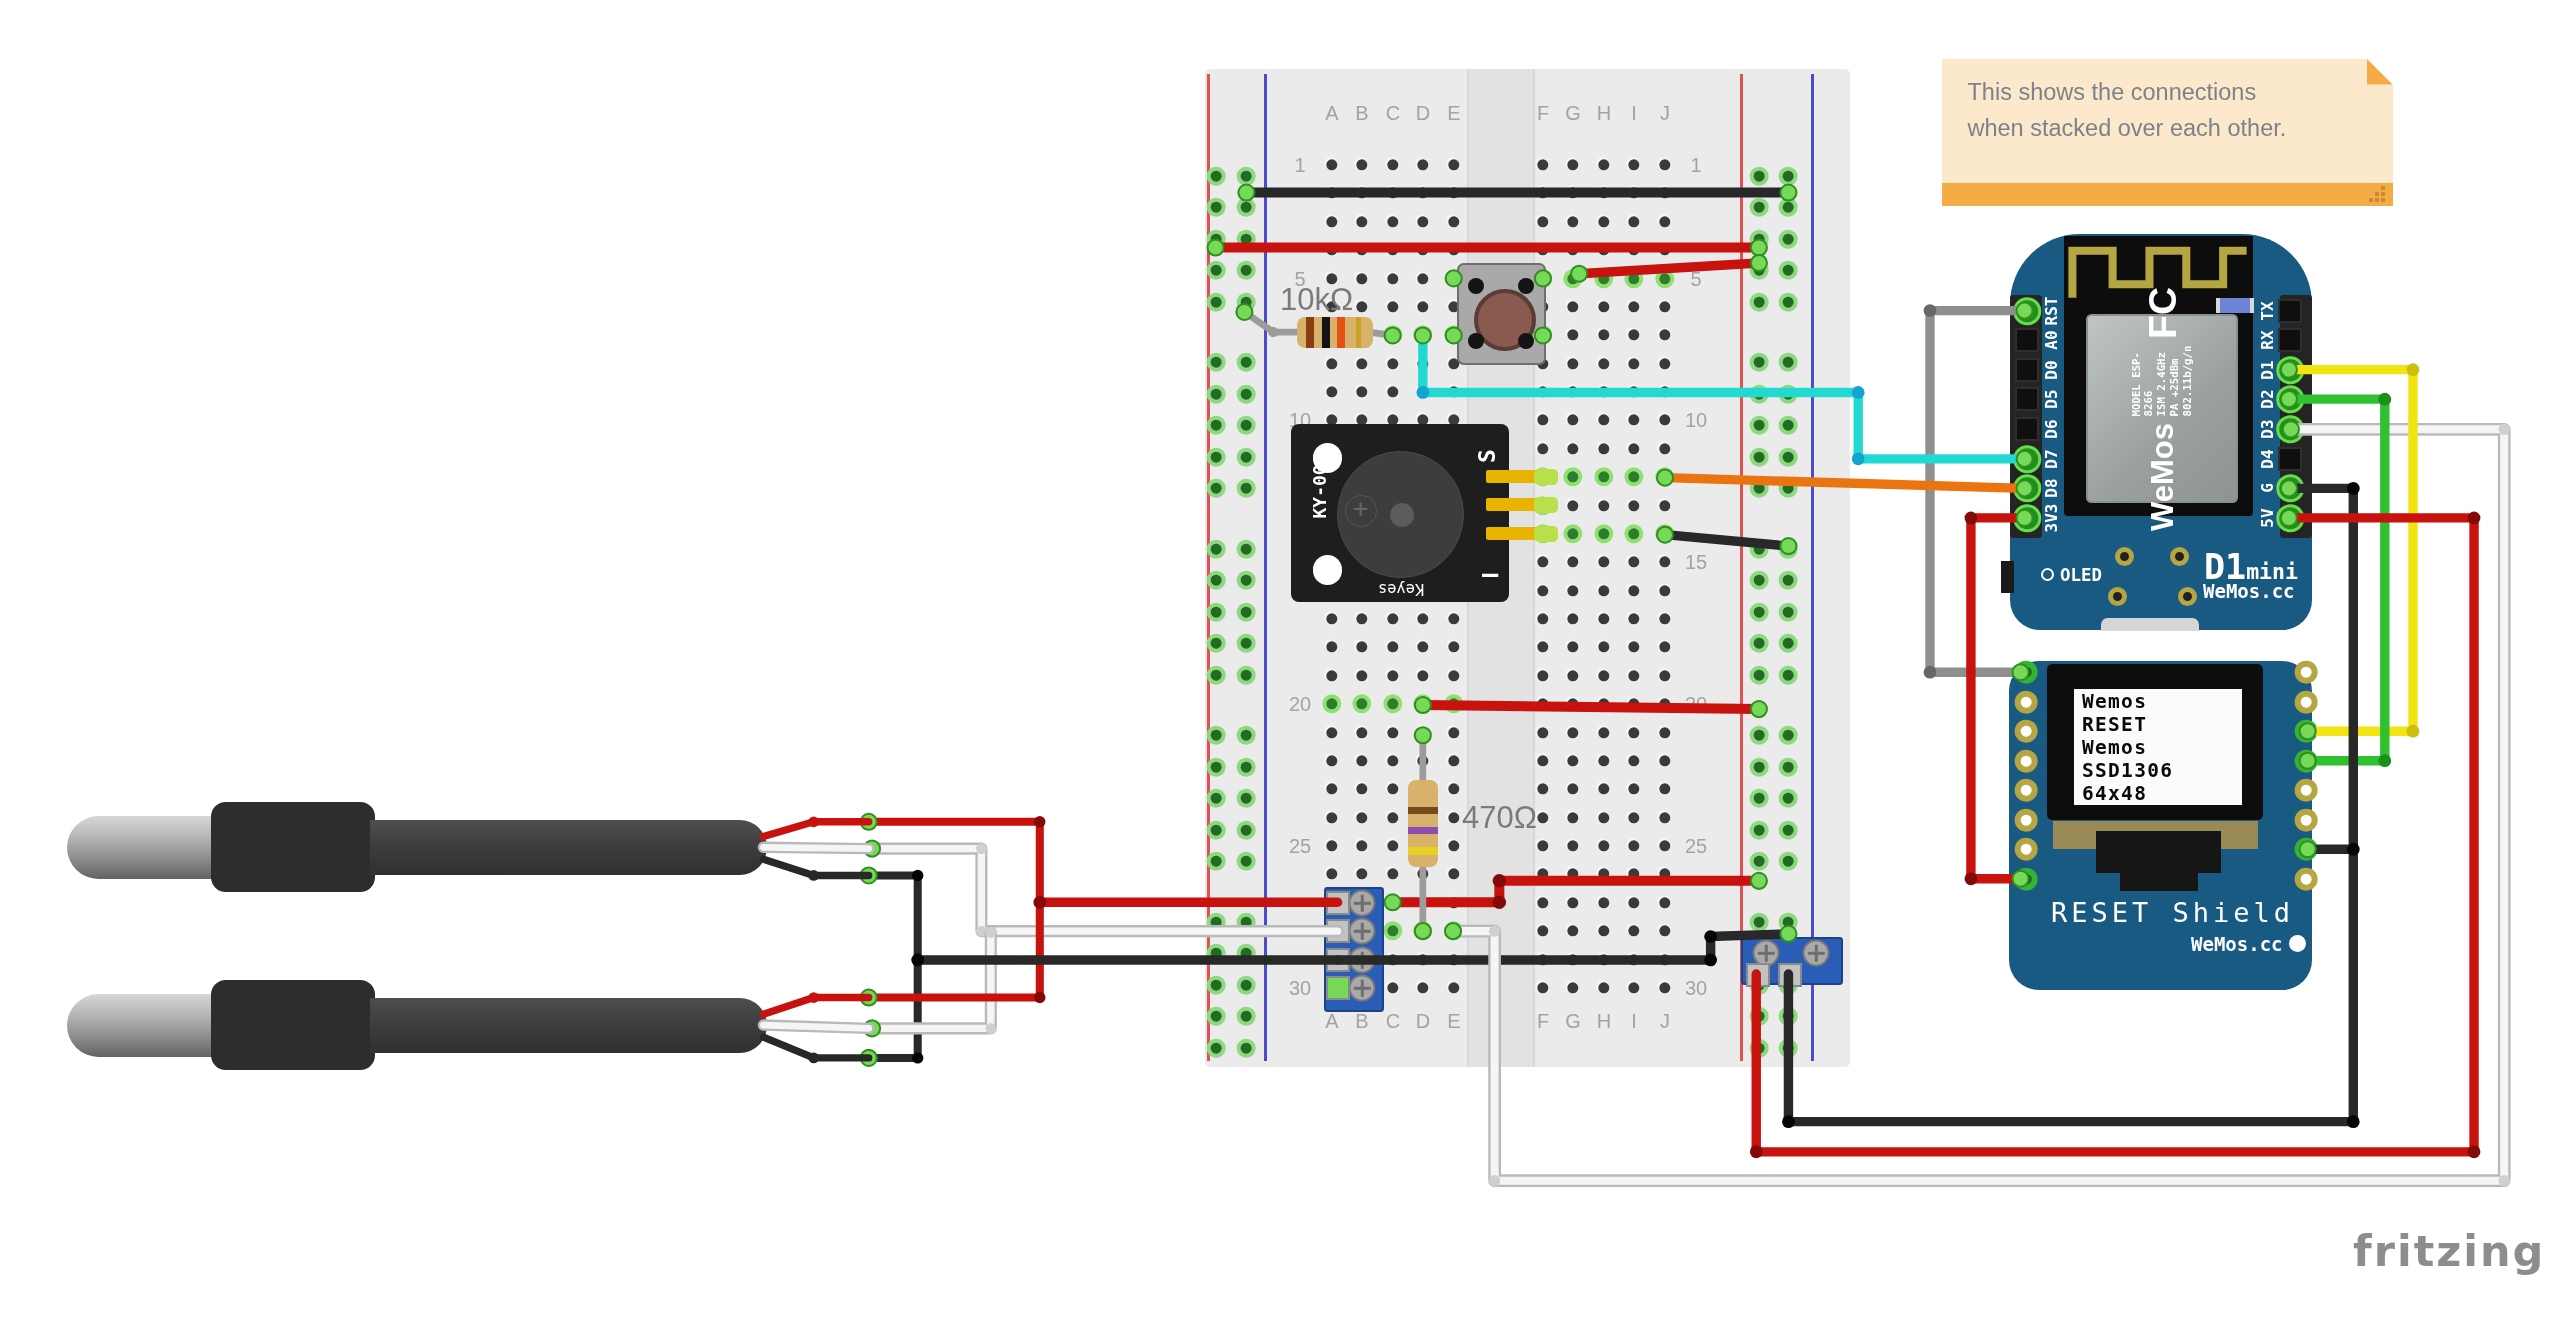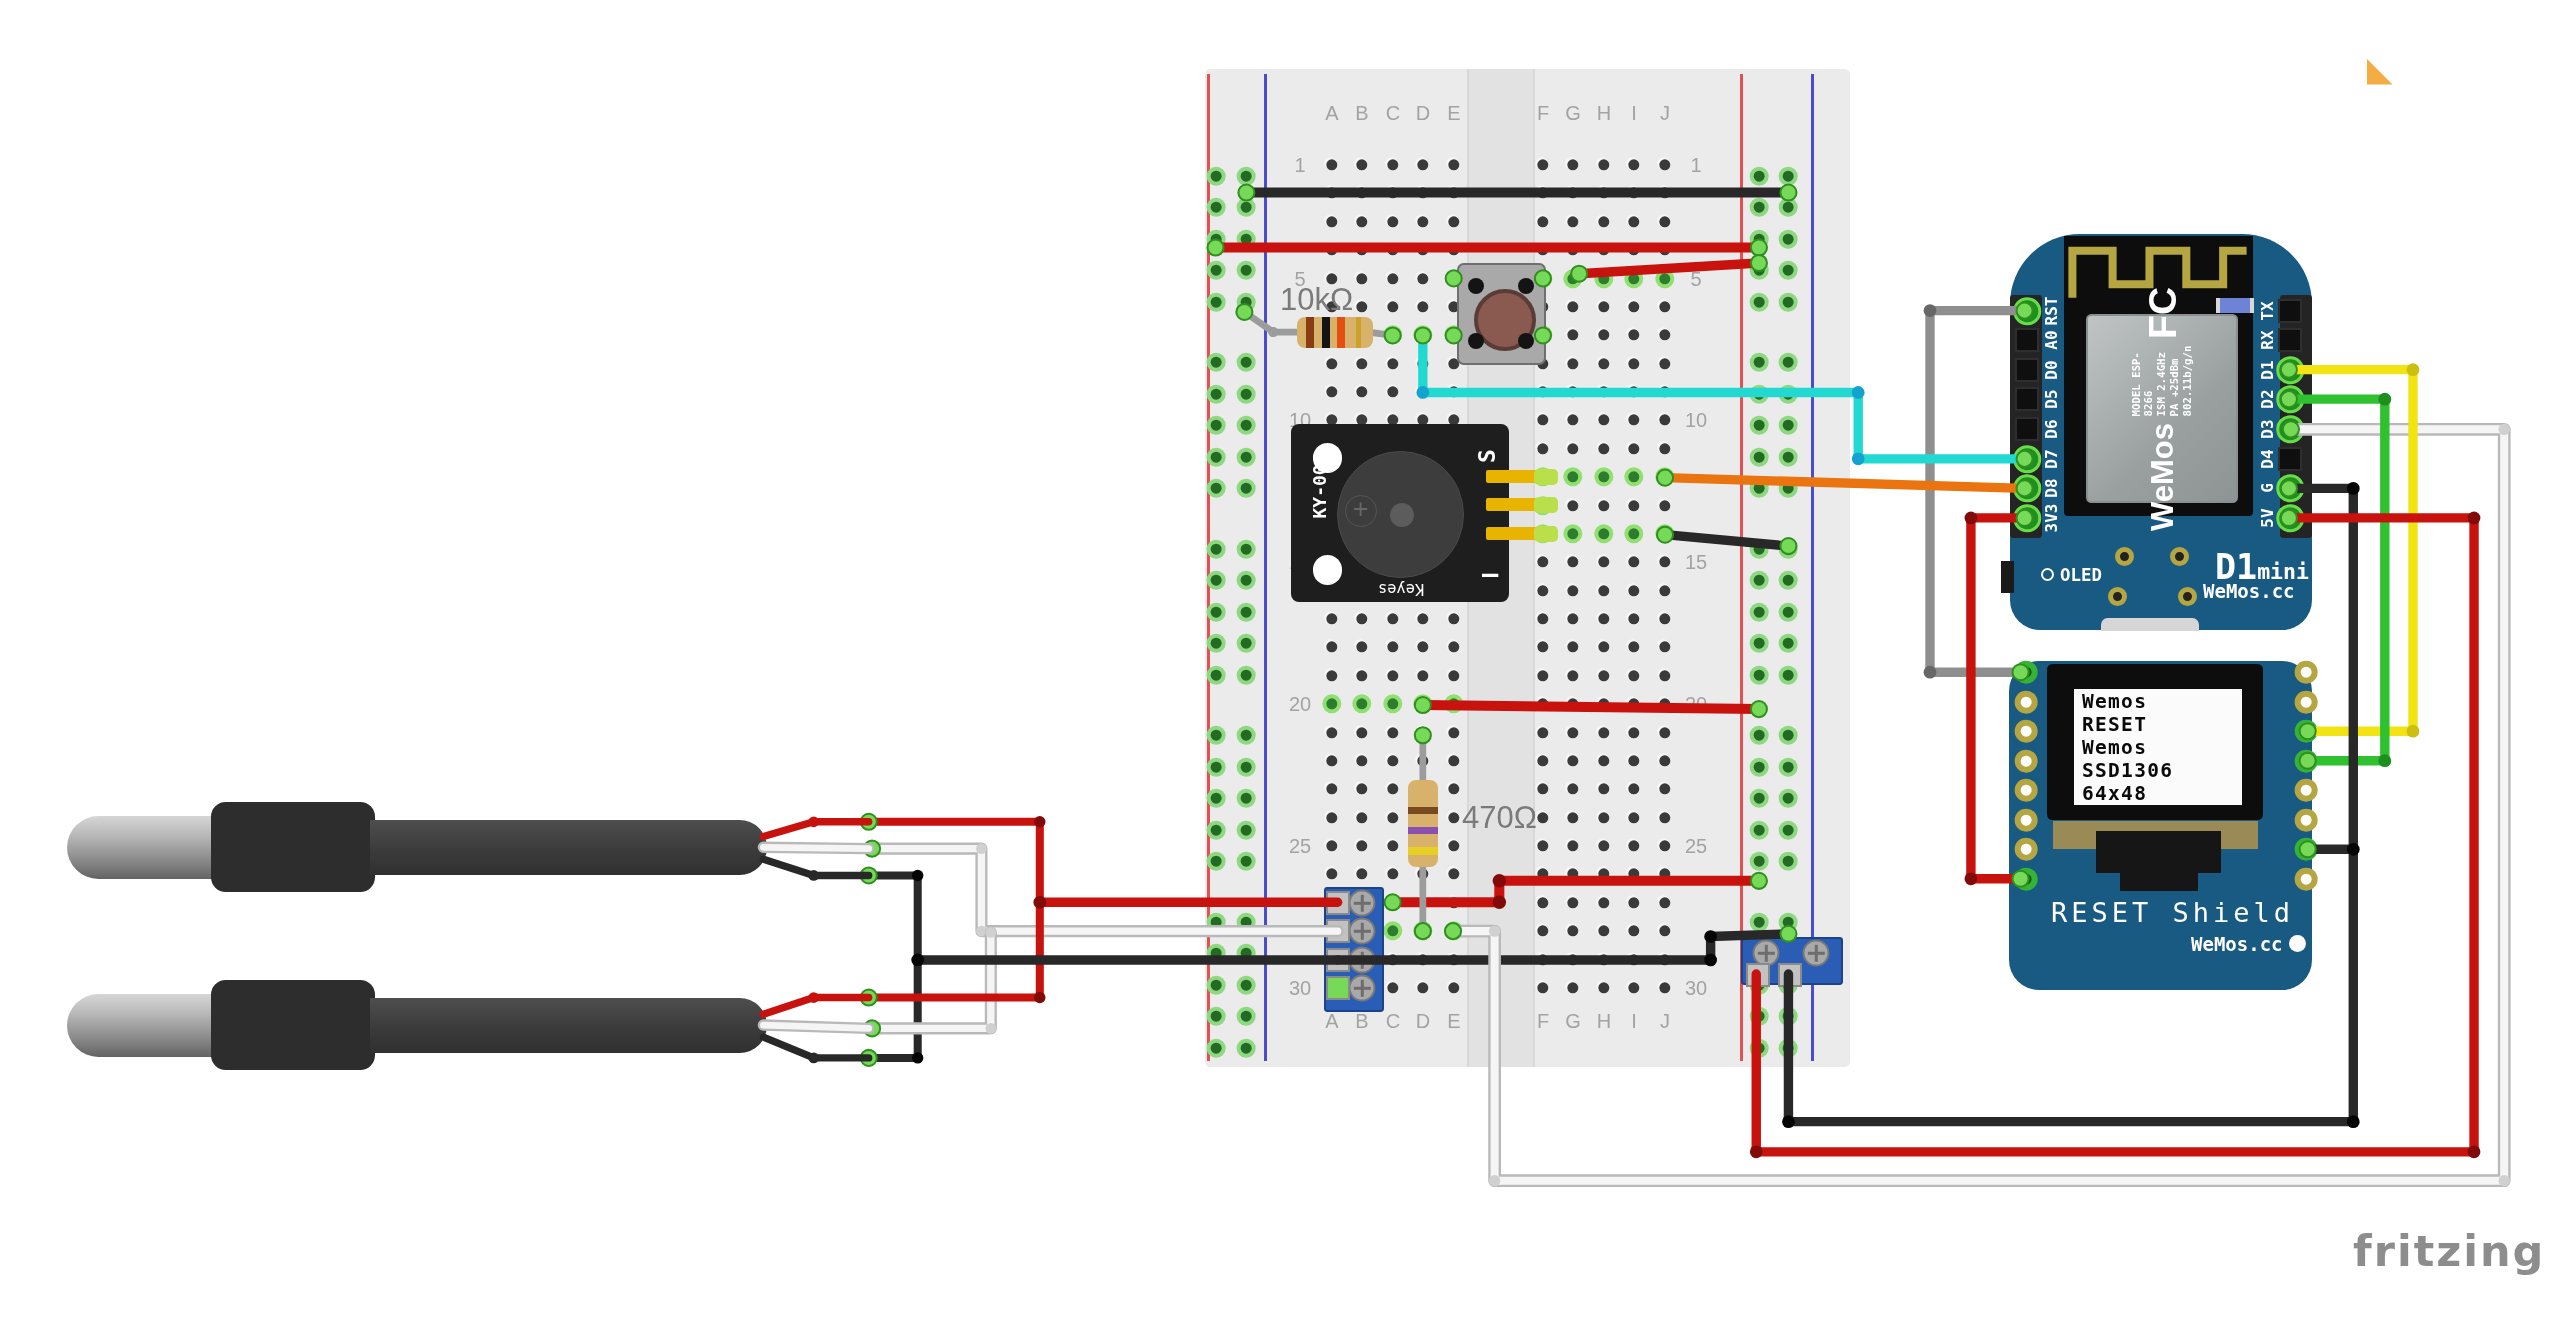--- a/index.html
+++ b/index.html
@@ -22,20 +22,35 @@
   .screwc::before{width:17.4px;height:3.4px;transform:translate(-50%,-50%);}
   .screwc::after{width:3.4px;height:17.4px;transform:translate(-50%,-50%);}
   .clamp{position:absolute;width:20px;height:20px;background:#c2c2c2;border:2px solid #8a8a8a;}
   .boardtxt{position:absolute;color:#fff;white-space:nowrap;}
 </style>
 </head>
 <body>
 
 <div id="stage">
 
+  <div id="note" class="abs" style="left:1942px;top:59px;width:451px;height:147px;
+              clip-path:polygon(0 0,425px 0,451px 25.5px,451px 100%,0 100%);">
+    <div class="abs" style="left:0;top:0;right:0;bottom:0;background:#fce9cc;"></div>
+    <div class="abs" style="left:25.5px;top:20px;font-size:23.5px;color:#7d828a;">This shows the connections</div>
+    <div class="abs" style="left:25.5px;top:56px;font-size:23.5px;color:#7d828a;">when stacked over each other.</div>
+    <div class="abs" style="left:0;bottom:0;width:100%;height:23px;background:#f5ac44;"></div>
+    <div class="abs" style="right:8px;bottom:4px;width:16px;height:16px;
+                background:
+                 linear-gradient(#c98b3a,#c98b3a) 100% 0/4px 4px no-repeat,
+                 linear-gradient(#c98b3a,#c98b3a) 50% 50%/4px 4px no-repeat,
+                 linear-gradient(#c98b3a,#c98b3a) 100% 50%/4px 4px no-repeat,
+                 linear-gradient(#c98b3a,#c98b3a) 0 100%/4px 4px no-repeat,
+                 linear-gradient(#c98b3a,#c98b3a) 50% 100%/4px 4px no-repeat,
+                 linear-gradient(#c98b3a,#c98b3a) 100% 100%/4px 4px no-repeat;"></div>
+  </div>
   <div class="abs" style="left:2367px;top:59px;width:25.5px;height:25.5px;background:#f5ac44;
               clip-path:polygon(0 0,100% 100%,0 100%);"></div>
 
   <div id="bb" class="abs" style="left:1205px;top:69px;width:645px;height:998px;background:#ebebeb;border-radius:5.4px;">
     <div class="abs" style="left:262px;top:0;width:64px;height:100%;background:#e2e2e2;
                 border-left:2px solid #d8d8d8;border-right:2px solid #d8d8d8;"></div>
     <div class="abs" style="left:2px;top:5.4px;width:3.4px;height:987px;background:#e05252;"></div>
     <div class="abs" style="left:59px;top:5.4px;width:3.4px;height:987px;background:#4b4bd0;"></div>
     <div class="abs" style="left:535px;top:5.4px;width:3.4px;height:987px;background:#e05252;"></div>
     <div class="abs" style="left:606px;top:5.4px;width:3.4px;height:987px;background:#4b4bd0;"></div>
@@ -609,21 +624,21 @@
             </div>
           <div style="font:bold 39px 'Liberation Sans',sans-serif;">FC</div>
         </div>
       </div>
     </div>
     <div class="abs" style="left:0px;top:61px;width:32px;height:243px;background:#242424;border-radius:3.4px;"></div>
     <div class="abs" style="left:270px;top:61px;width:32px;height:243px;background:#242424;border-radius:3.4px;"></div>
     <div class="abs" style="left:-9.4px;top:327px;width:13.4px;height:32px;background:#1a1a1a;"></div>
     <div class="abs" style="left:31px;top:334px;width:9.4px;height:9.4px;border-radius:50%;border:2.7px solid #fff;"></div>
     <div class="boardtxt mono" style="left:50px;top:331px;font-size:17.4px;font-weight:bold;">OLED</div>
-    <div class="abs" style="left:205px;top:313px;">
+    <div class="abs" style="left:194px;top:313px;">
       <span class="mono" style="font-size:35px;font-weight:bold;color:#fff;">D1</span><span class="mono" style="font-size:21.5px;font-weight:bold;color:#fff;">mini</span>
     </div>
     <div class="boardtxt mono" style="left:193px;top:346px;font-size:19px;font-weight:bold;">WeMos.cc</div>
     <div class="abs" style="left:105px;top:313px;width:9.4px;height:9.4px;border-radius:50%;background:#222;border:5.4px solid #b5a642;"></div>
     <div class="abs" style="left:160px;top:313px;width:9.4px;height:9.4px;border-radius:50%;background:#222;border:5.4px solid #b5a642;"></div>
     <div class="abs" style="left:98px;top:353px;width:9.4px;height:9.4px;border-radius:50%;background:#222;border:5.4px solid #b5a642;"></div>
     <div class="abs" style="left:168px;top:353px;width:9.4px;height:9.4px;border-radius:50%;background:#222;border:5.4px solid #b5a642;"></div>
     <div class="abs" style="left:91px;top:384px;width:98px;height:12.7px;background:#d6d6d6;border-radius:6.7px 6.7px 0 0;"></div>
   </div>
 

